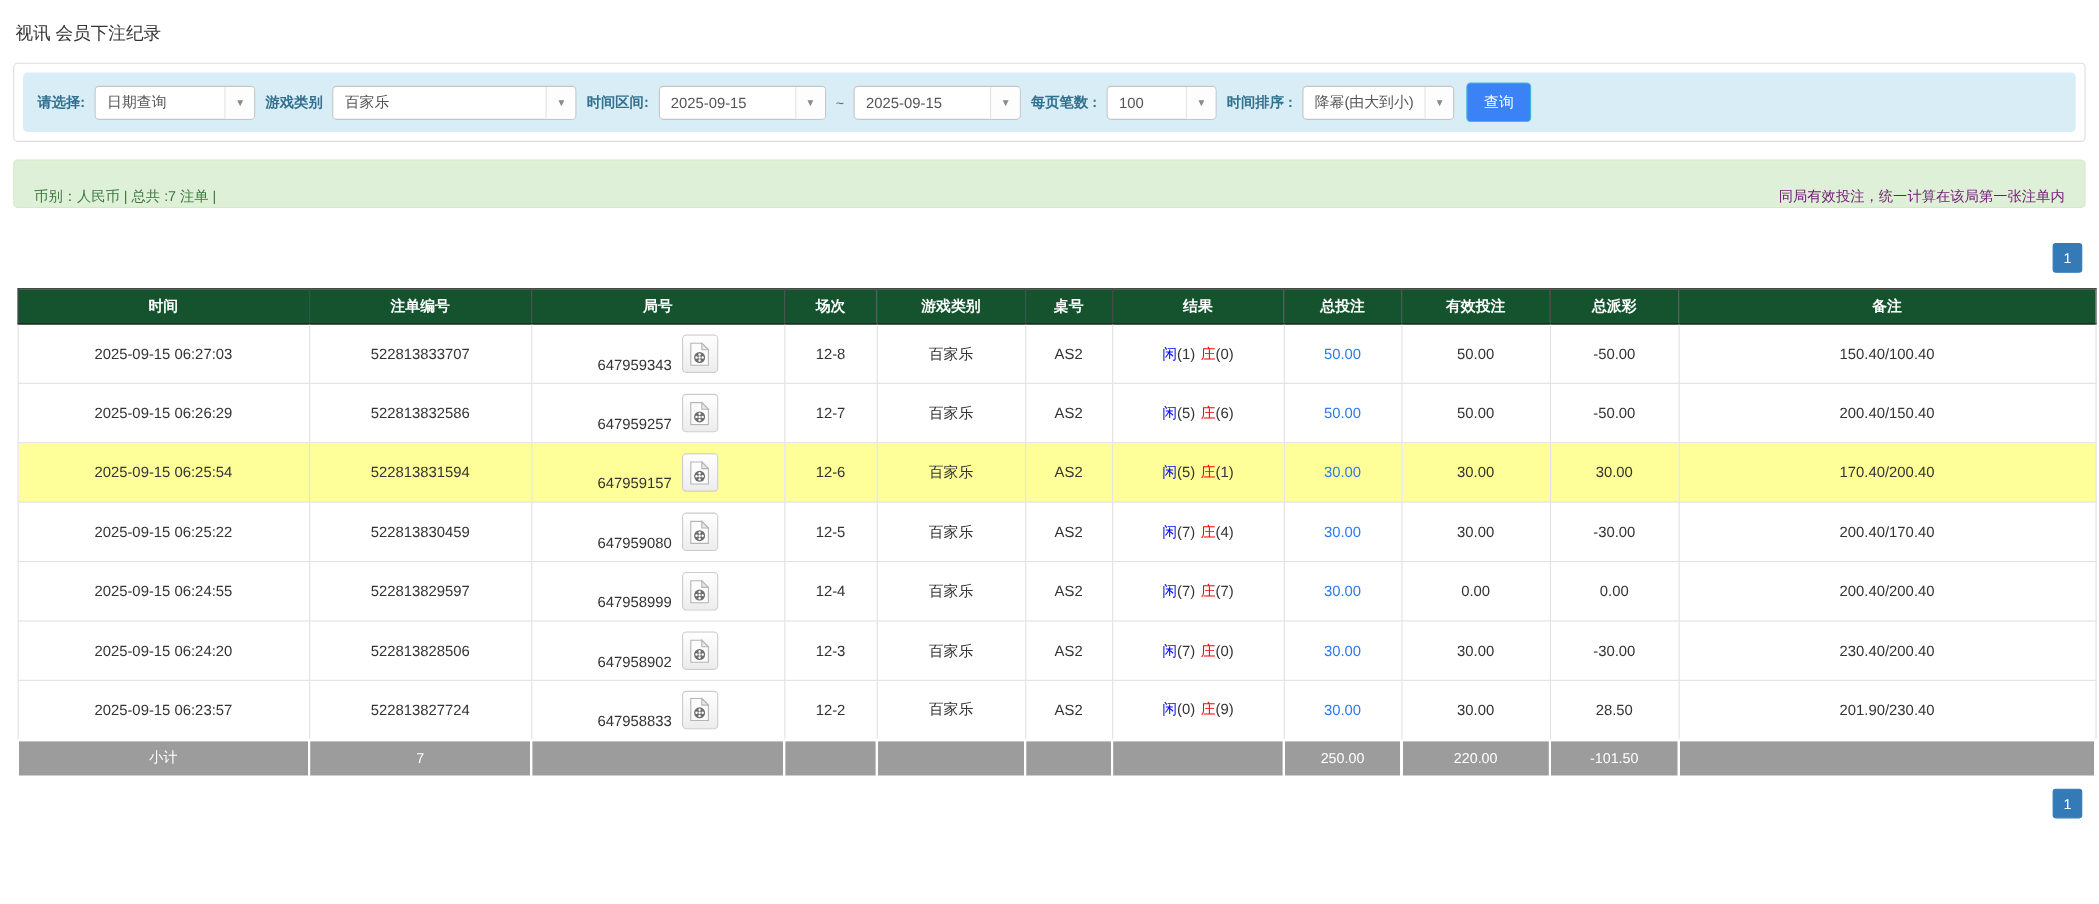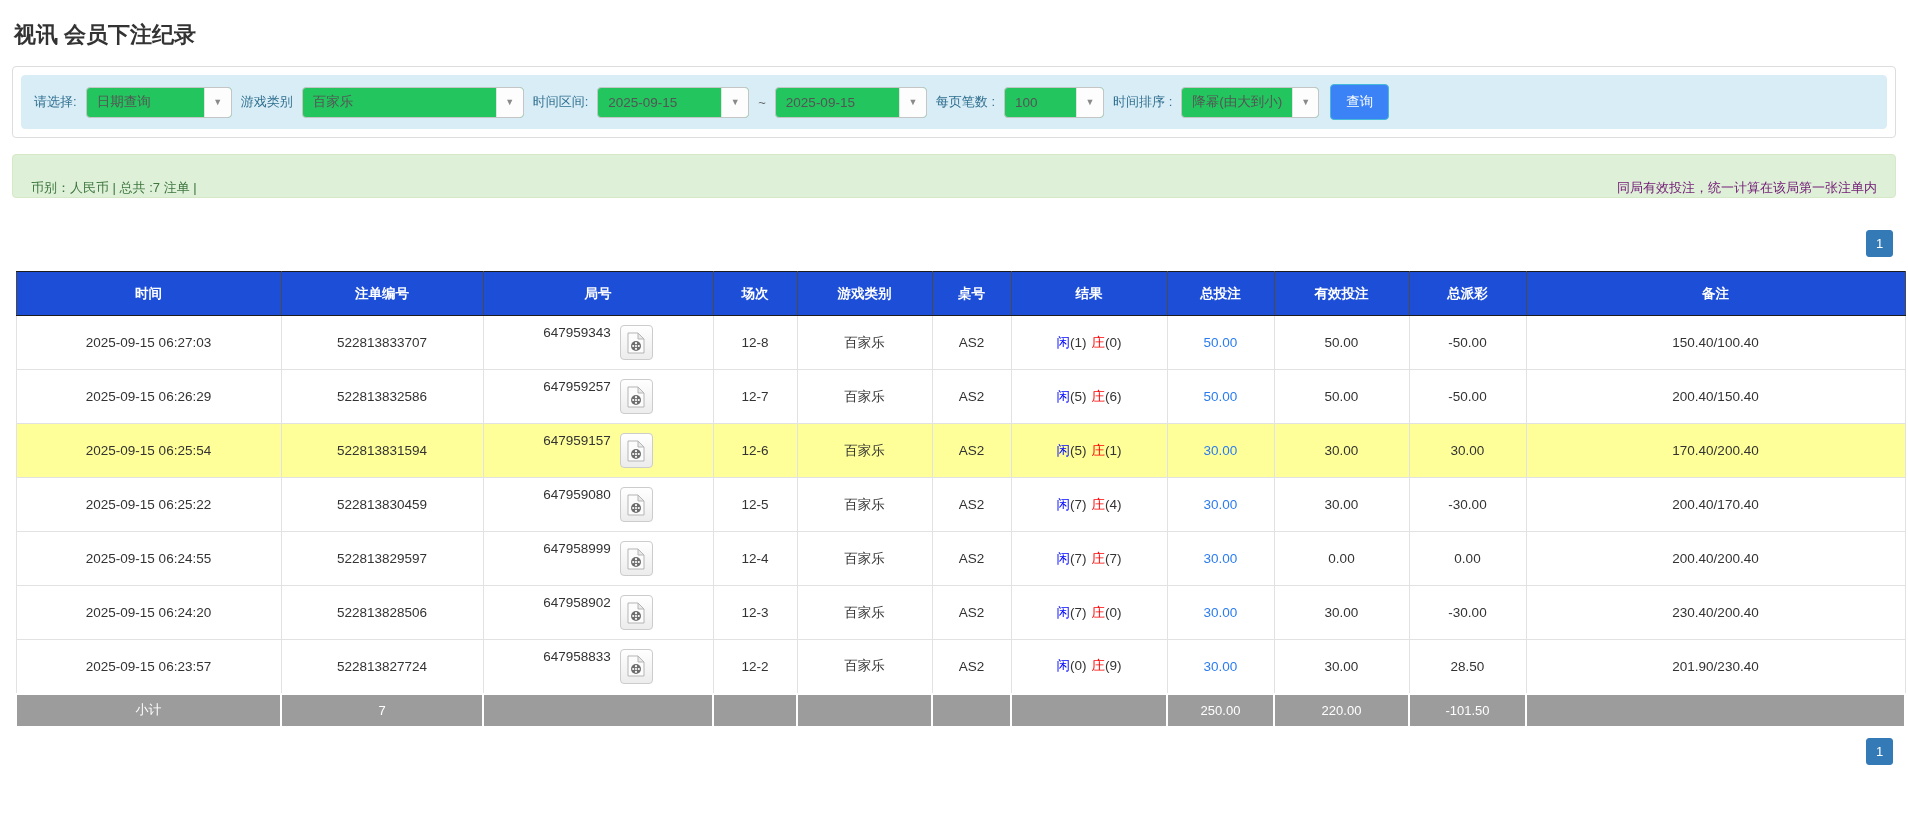--- a/index.html
+++ b/index.html
@@ -4,32 +4,32 @@
 <style>
   * { box-sizing: border-box; }
   html,body { margin:0; padding:0; background:#fff; }
   body {
     width:1908px; height:822px; overflow:hidden;
     font-family:"Liberation Sans","DejaVu Sans",sans-serif;
     font-size:13px; color:#333;
   }
   .wrap { padding:20px 12px 0 12px; }
 
-  .page-title { font-size:22px; font-weight:700; color:#333; margin:0 0 16px 2px; }
+  .page-title { font-size:16px; font-weight:400; color:#333; margin:0 0 16px 2px; }
 
   
   .filter-panel { border:1px solid #ddd; border-radius:4px; padding:8px; background:#fff; }
   .filter-bar {
     background:#d9edf7; border:1px solid #d9edf7; border-radius:4px;
     padding:8px 12px; display:flex; align-items:center; gap:9px;
   }
-  .flabel { color:#31708f; font-weight:normal; font-size:13px; white-space:nowrap; }
+  .flabel { color:#31708f; font-weight:bold; font-size:13px; white-space:nowrap; }
   .tilde { color:#666; font-size:13px; }
   .dd {
-    background:#22c55e; border:1px solid #c5c5c5; border-radius:4px;
+    background:#ffffff; border:1px solid #c5c5c5; border-radius:4px;
     height:31px; display:flex; align-items:center; overflow:hidden; cursor:pointer;
   }
   .dd-val { padding:0 10px; flex:1; color:#555; font-size:13.5px; white-space:nowrap; }
   .dd-arrow {
     width:27px; align-self:stretch; display:flex; align-items:center; justify-content:center;
     color:#8a8a8a; font-size:9px; border-left:1px solid #e3e3e3; background:#fdfdfd;
   }
   .w-select { width:146px; } .w-game { width:222px; } .w-date { width:152px; }
   .w-size { width:100px; } .w-sort { width:138px; }
   .btn-search {
@@ -52,30 +52,30 @@
   .pager-bottom { margin-top:10px; }
   .page-btn {
     min-width:27px; height:27px; background:#337ab7; color:#fff; border:1px solid #337ab7;
     border-radius:3px; display:flex; align-items:center; justify-content:center;
     font-size:13px; cursor:pointer;
   }
 
   
   table.records { border-collapse:collapse; table-layout:fixed; width:1884px; margin-left:3px; }
   table.records th {
-    background:#1d4ed8; color:#fff; height:44px; font-size:13.5px; font-weight:bold;
+    background:#14532d; color:#fff; height:32px; font-size:13.5px; font-weight:bold;
     border:1px solid #4a4a4a; border-top-color:#1c1c1c; border-bottom-color:#1c1c1c;
     text-align:center; padding:0;
   }
   table.records td {
     text-align:center; height:54px; border:1px solid #e2e2e2; font-size:13.5px;
     color:#333; background:#fff; padding:0 4px; overflow:hidden;
   }
   tr.highlight td { background:#ffff99;margin-left:24px; }
-  .round-wrap { display:flex; align-items:flex-start; justify-content:center; gap:9px; }
+  .round-wrap { display:flex; align-items:flex-end; justify-content:center; gap:9px; }
   .vid-btn {
     display:inline-flex; align-items:center; justify-content:center;
     width:33px; height:35px; border:1px solid #ccc; border-radius:4px;
     background:linear-gradient(#ffffff,#ececec); cursor:pointer; flex:none;
   }
   .blue-amt { color:#2b7cf0; cursor:pointer; }
   .neg { color:#ff0000; }
   .xian { color:#0008ff; }
   .zhuang { color:#ff0000; }
   .rn { margin-right:5px; }

